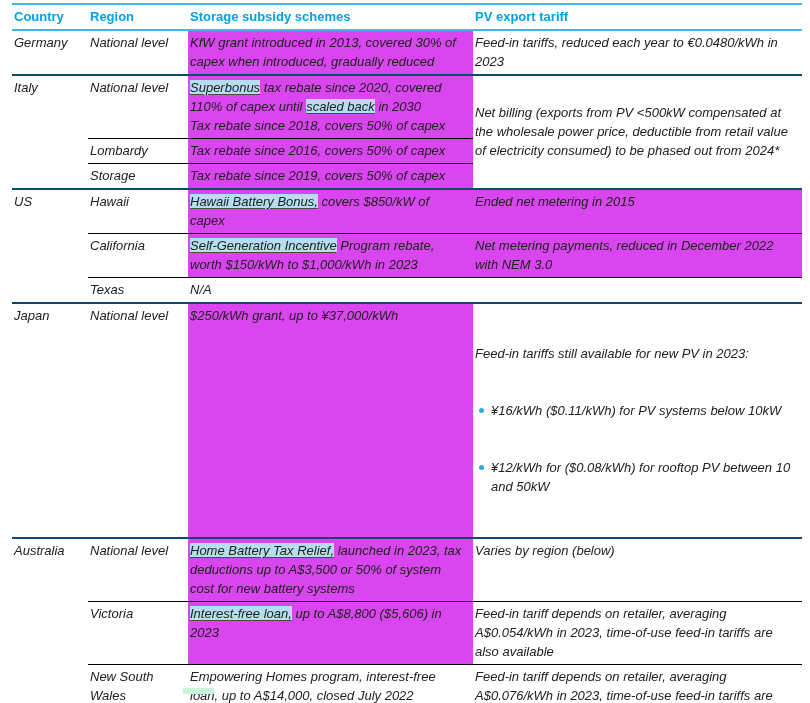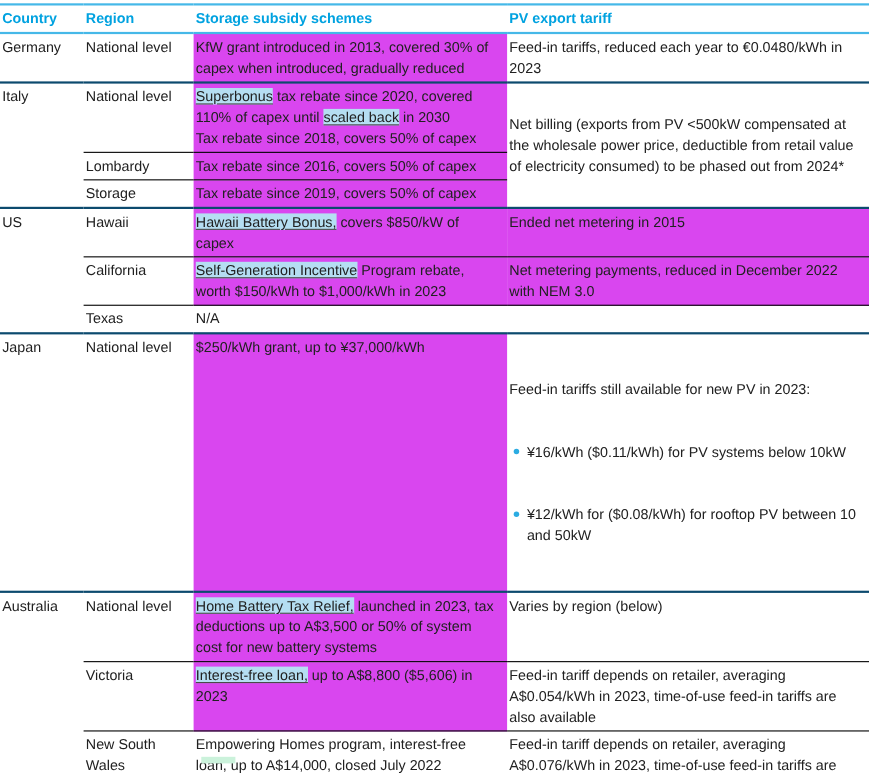--- a/index.html
+++ b/index.html
@@ -1,35 +1,35 @@
 <!DOCTYPE html>
 <html><head>
 <meta charset="utf-8">
 <style>
   html,body{margin:0;padding:0;background:#ffffff;}
   .page{
     width:810px;height:703px;overflow:hidden;background:#ffffff;
     font-family:"Liberation Sans", sans-serif;color:#212121;
-    position:relative;box-sizing:border-box;padding:3px 10px 0 0;
+    position:relative;box-sizing:border-box;padding:3px 10px 0 12px;
   }
   table{
     border-collapse:collapse;table-layout:fixed;width:790px;
     border-top:2px solid #45b8e8;border-bottom:2px solid #45b8e8;
   }
   col.c-country{width:76px;}
   col.c-region{width:100px;}
   col.c-storage{width:285px;}
   col.c-pv{width:329px;}
   th{
     text-align:left;font-size:13px;font-weight:bold;color:#00a2e0;
     padding:4px 6px 4px 2px;border-bottom:2px solid #45b8e8;line-height:16px;
   }
   td{
     font-size:13px;line-height:19px;vertical-align:top;
-    padding:2px 6px 3px 2px;white-space:pre-wrap;
+    padding:2px 6px 3px 2px;white-space:pre-wrap;font-style:italic;
   }
   tr.csep>td{border-top:2px solid #0c4a6e;}
   tr.rsep>td{border-top:1px solid #000000;}
   td.green{background:#d946ef;}
   td.vmid{vertical-align:middle;}
   .hl{
     background:#b5def2;text-decoration:underline;
     text-decoration-color:#4a4a4a;text-underline-offset:2px;
   }
   .bullet-row{display:flex;align-items:flex-start;padding-left:4px;}

